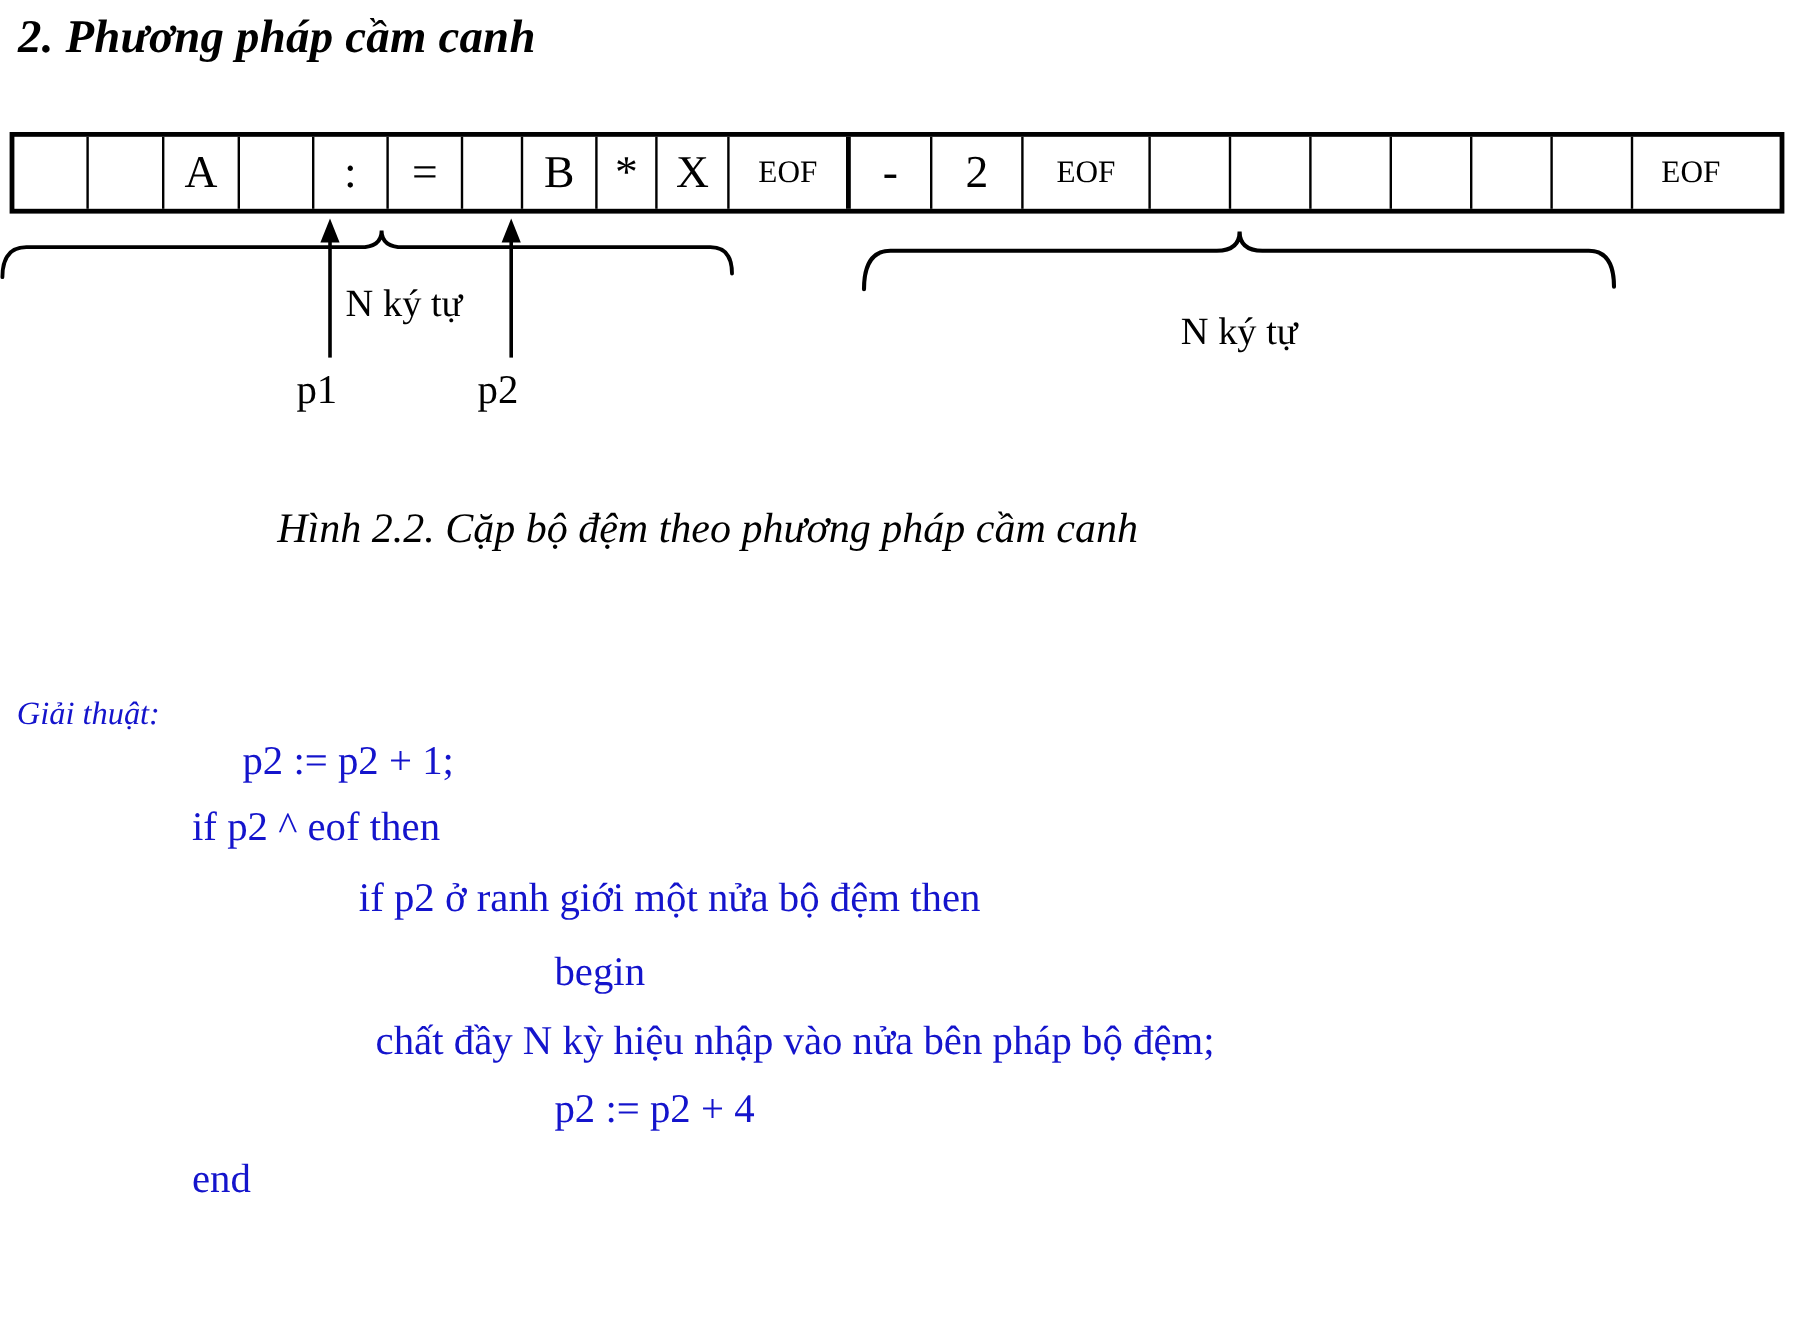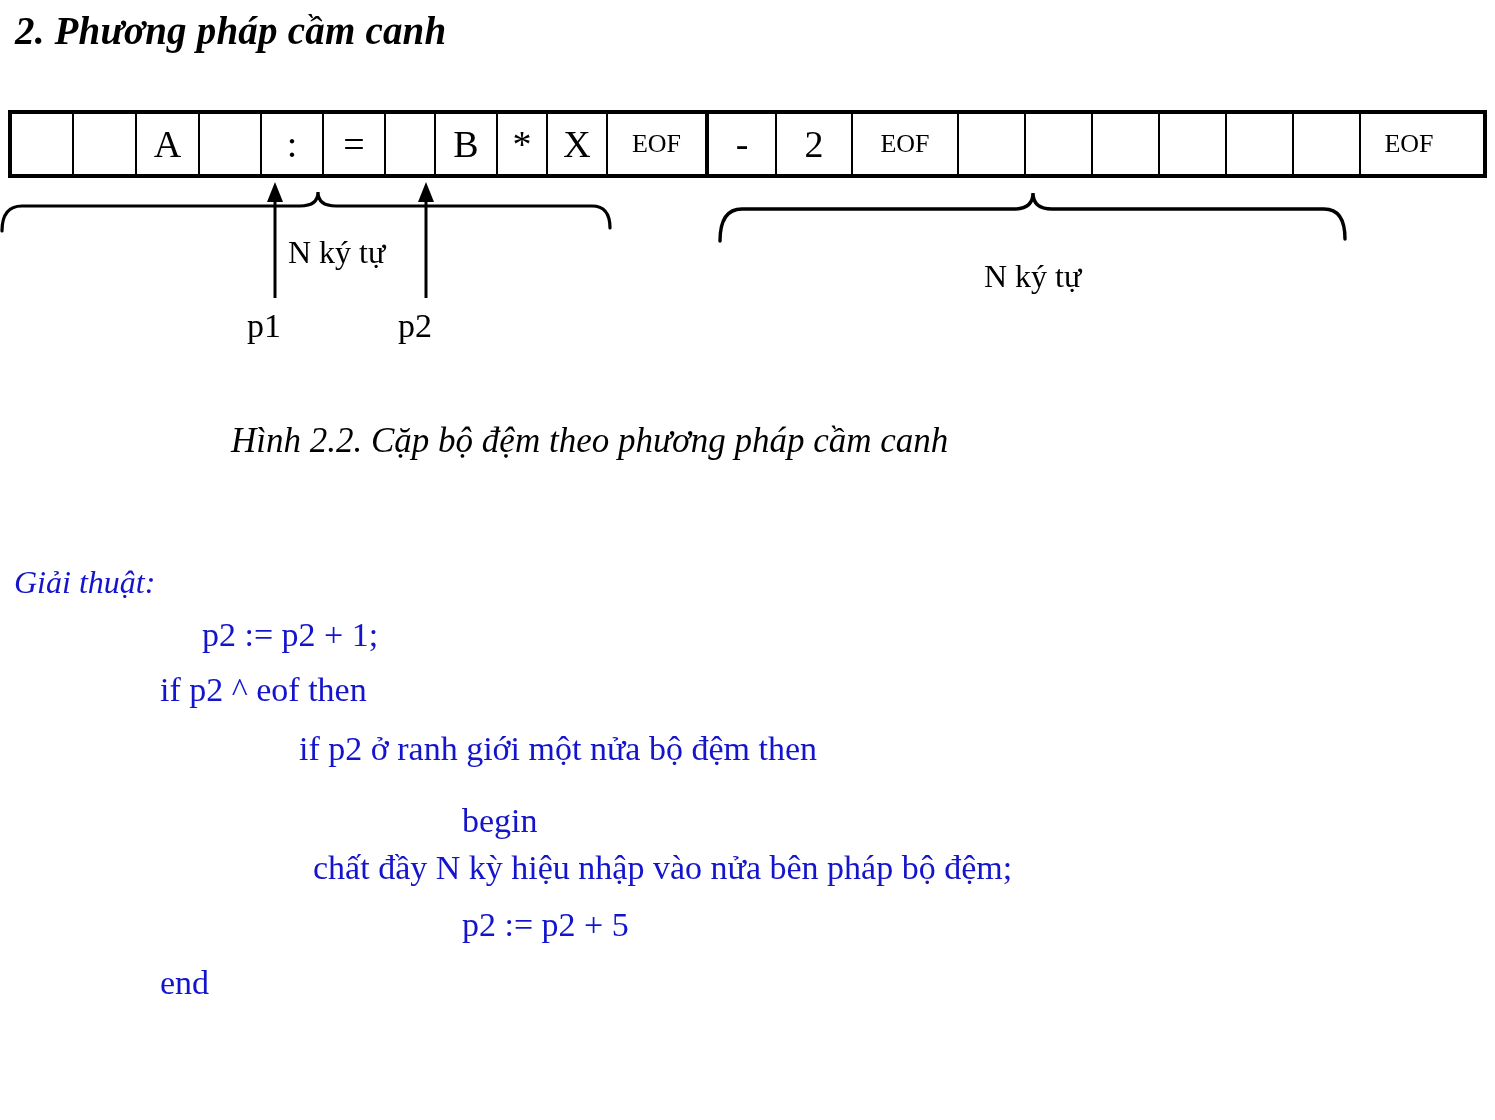--- a/index.html
+++ b/index.html
@@ -96,25 +96,25 @@
     font-size: 34px;
   }
   .algo .line {
     position: absolute;
     white-space: nowrap;
     line-height: 1.0;
   }
   .algo b { font-weight: normal; }
   .algo .it { font-style: italic; }
 
-  .al0 { left: 14px;  top: 0px;   font-size: 32px; }
+  .al0 { left: 14px;  top: 15px;   font-size: 27px; }
   .al1 { left: 160px; top: 52px; margin-left: 42px;  }
   .al2 { left: 160px; top: 107px; }
   .al3 { left: 299px; top: 166px; }
-  .al4 { left: 462px; top: 228px; margin-top: 10px; }
+  .al4 { left: 462px; top: 228px; }
   .al5 { left: 313px; top: 285px; }
   .al6 { left: 462px; top: 342px; }
   .al7 { left: 160px; top: 400px; }
 </style>
 </head>
 <body>
 
 <div class="slide-title">2. Phương pháp cầm canh</div>
 
 <div class="buffer-strip">
@@ -182,18 +182,18 @@
   <div class="line al3">
     <b>if</b><span>  p2 ở ranh giới một nửa bộ đệm </span><b>then</b>
   </div>
 
   <div class="line al4">
     <b>begin</b>
   </div>
 
   <div class="line al5">chất đầy N kỳ hiệu nhập vào nửa bên pháp bộ đệm;</div>
 
-  <div class="line al6">p2 := p2 + 5</div>
+  <div class="line al6">p2 := p2 + 4</div>
 
   <div class="line al7">
     <b>end</b>
   </div>
 </div>
 
 </body></html>

